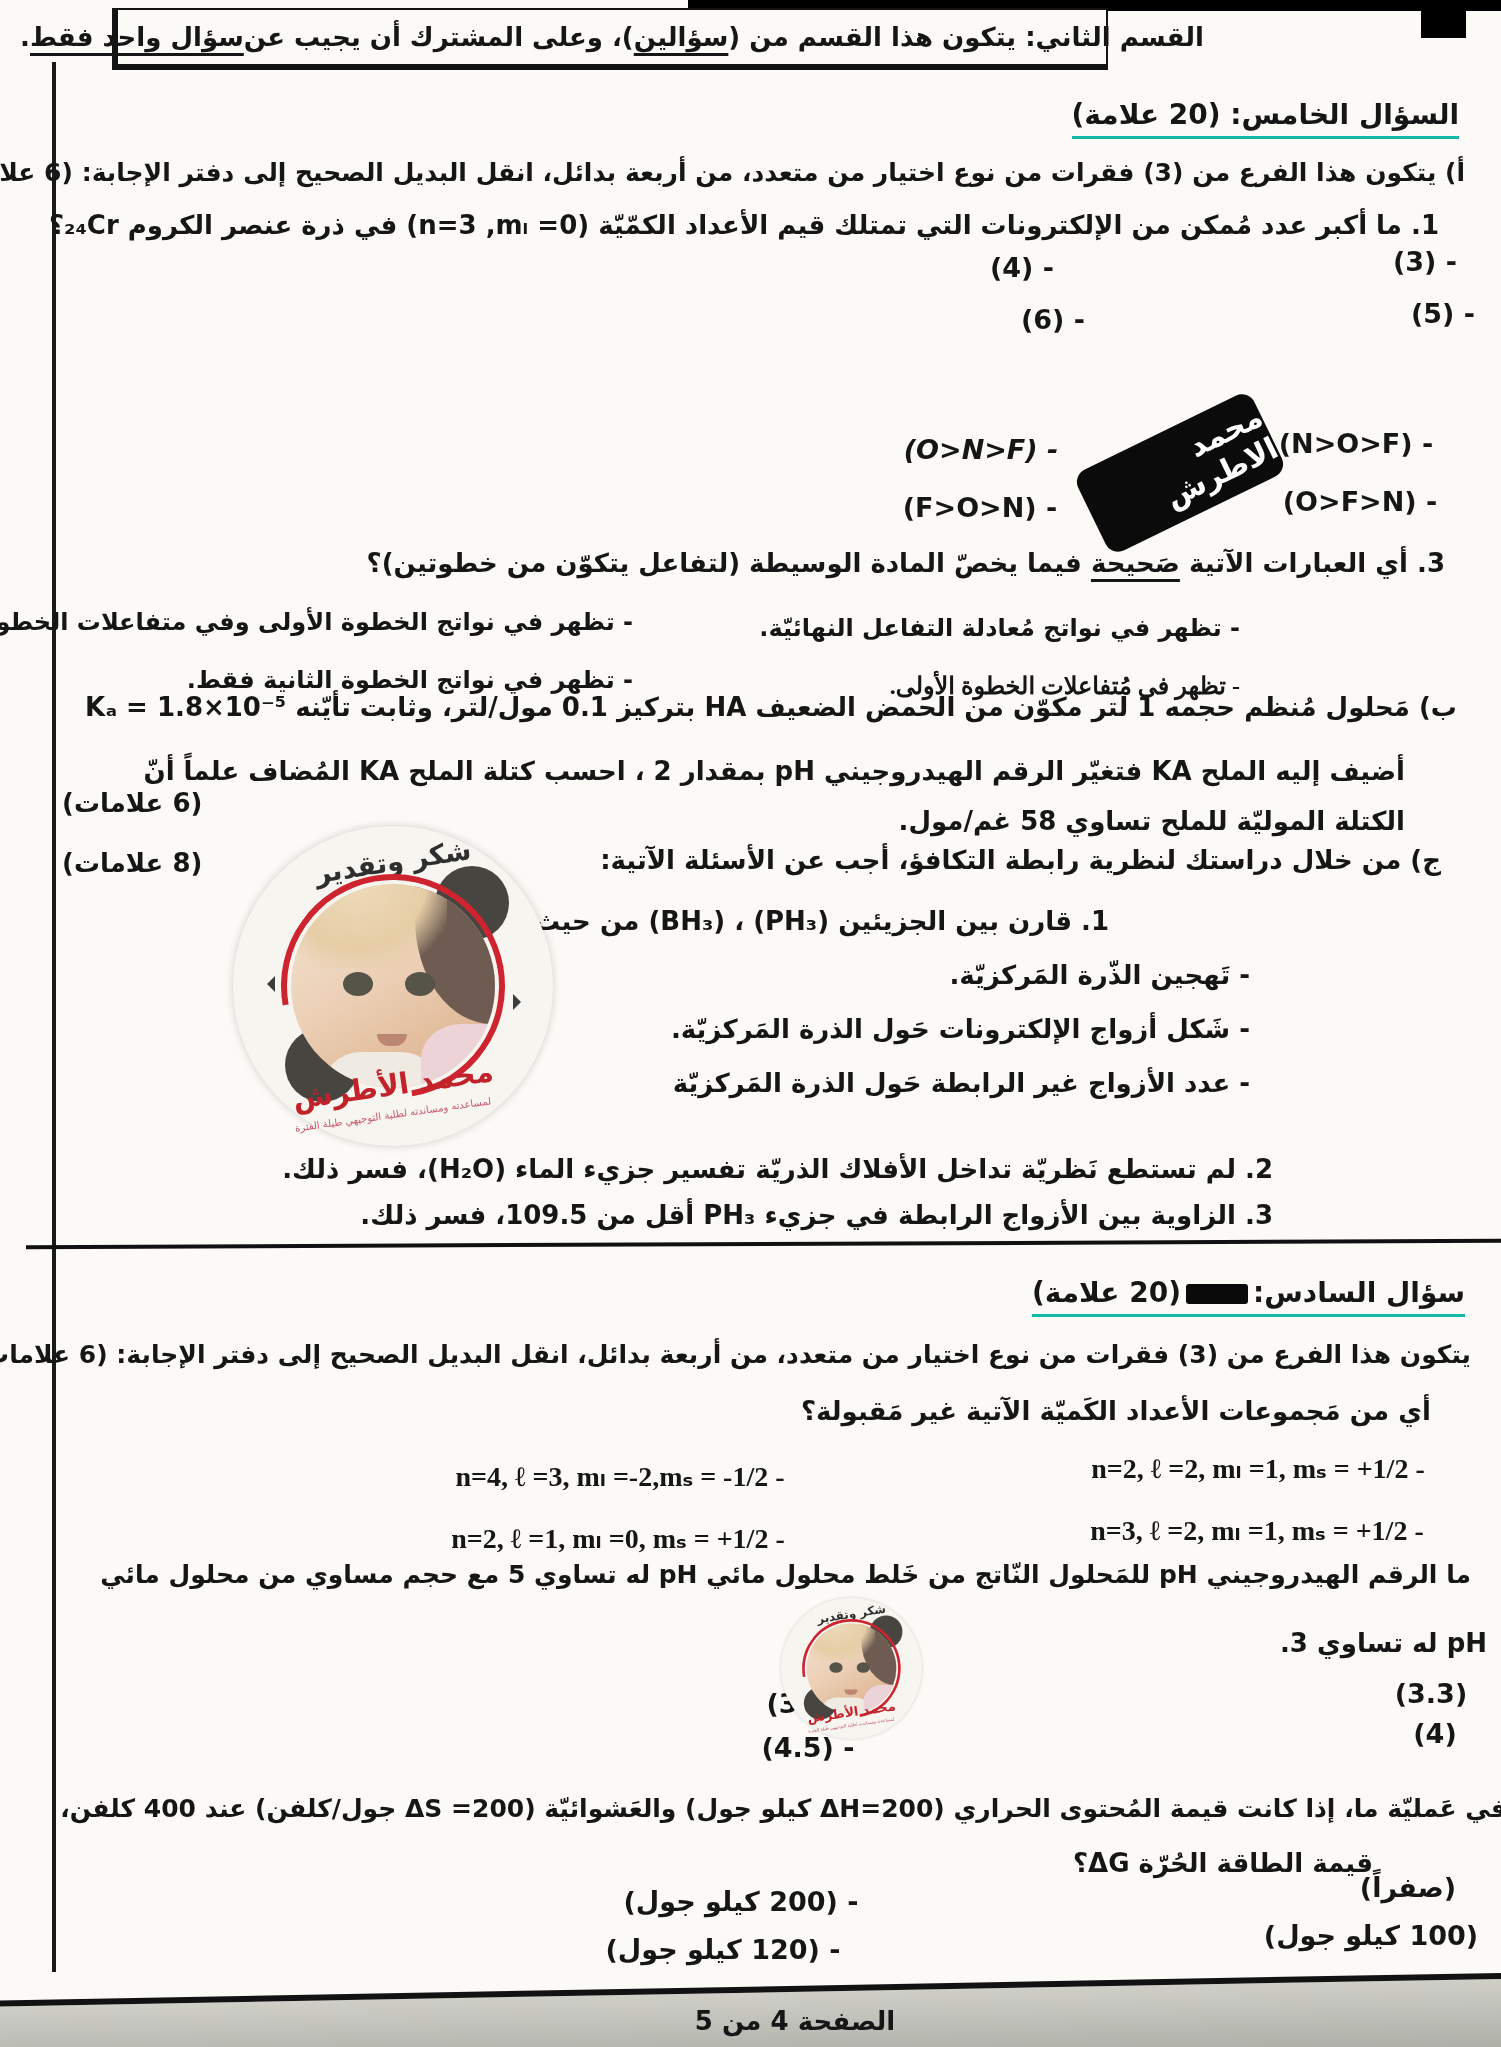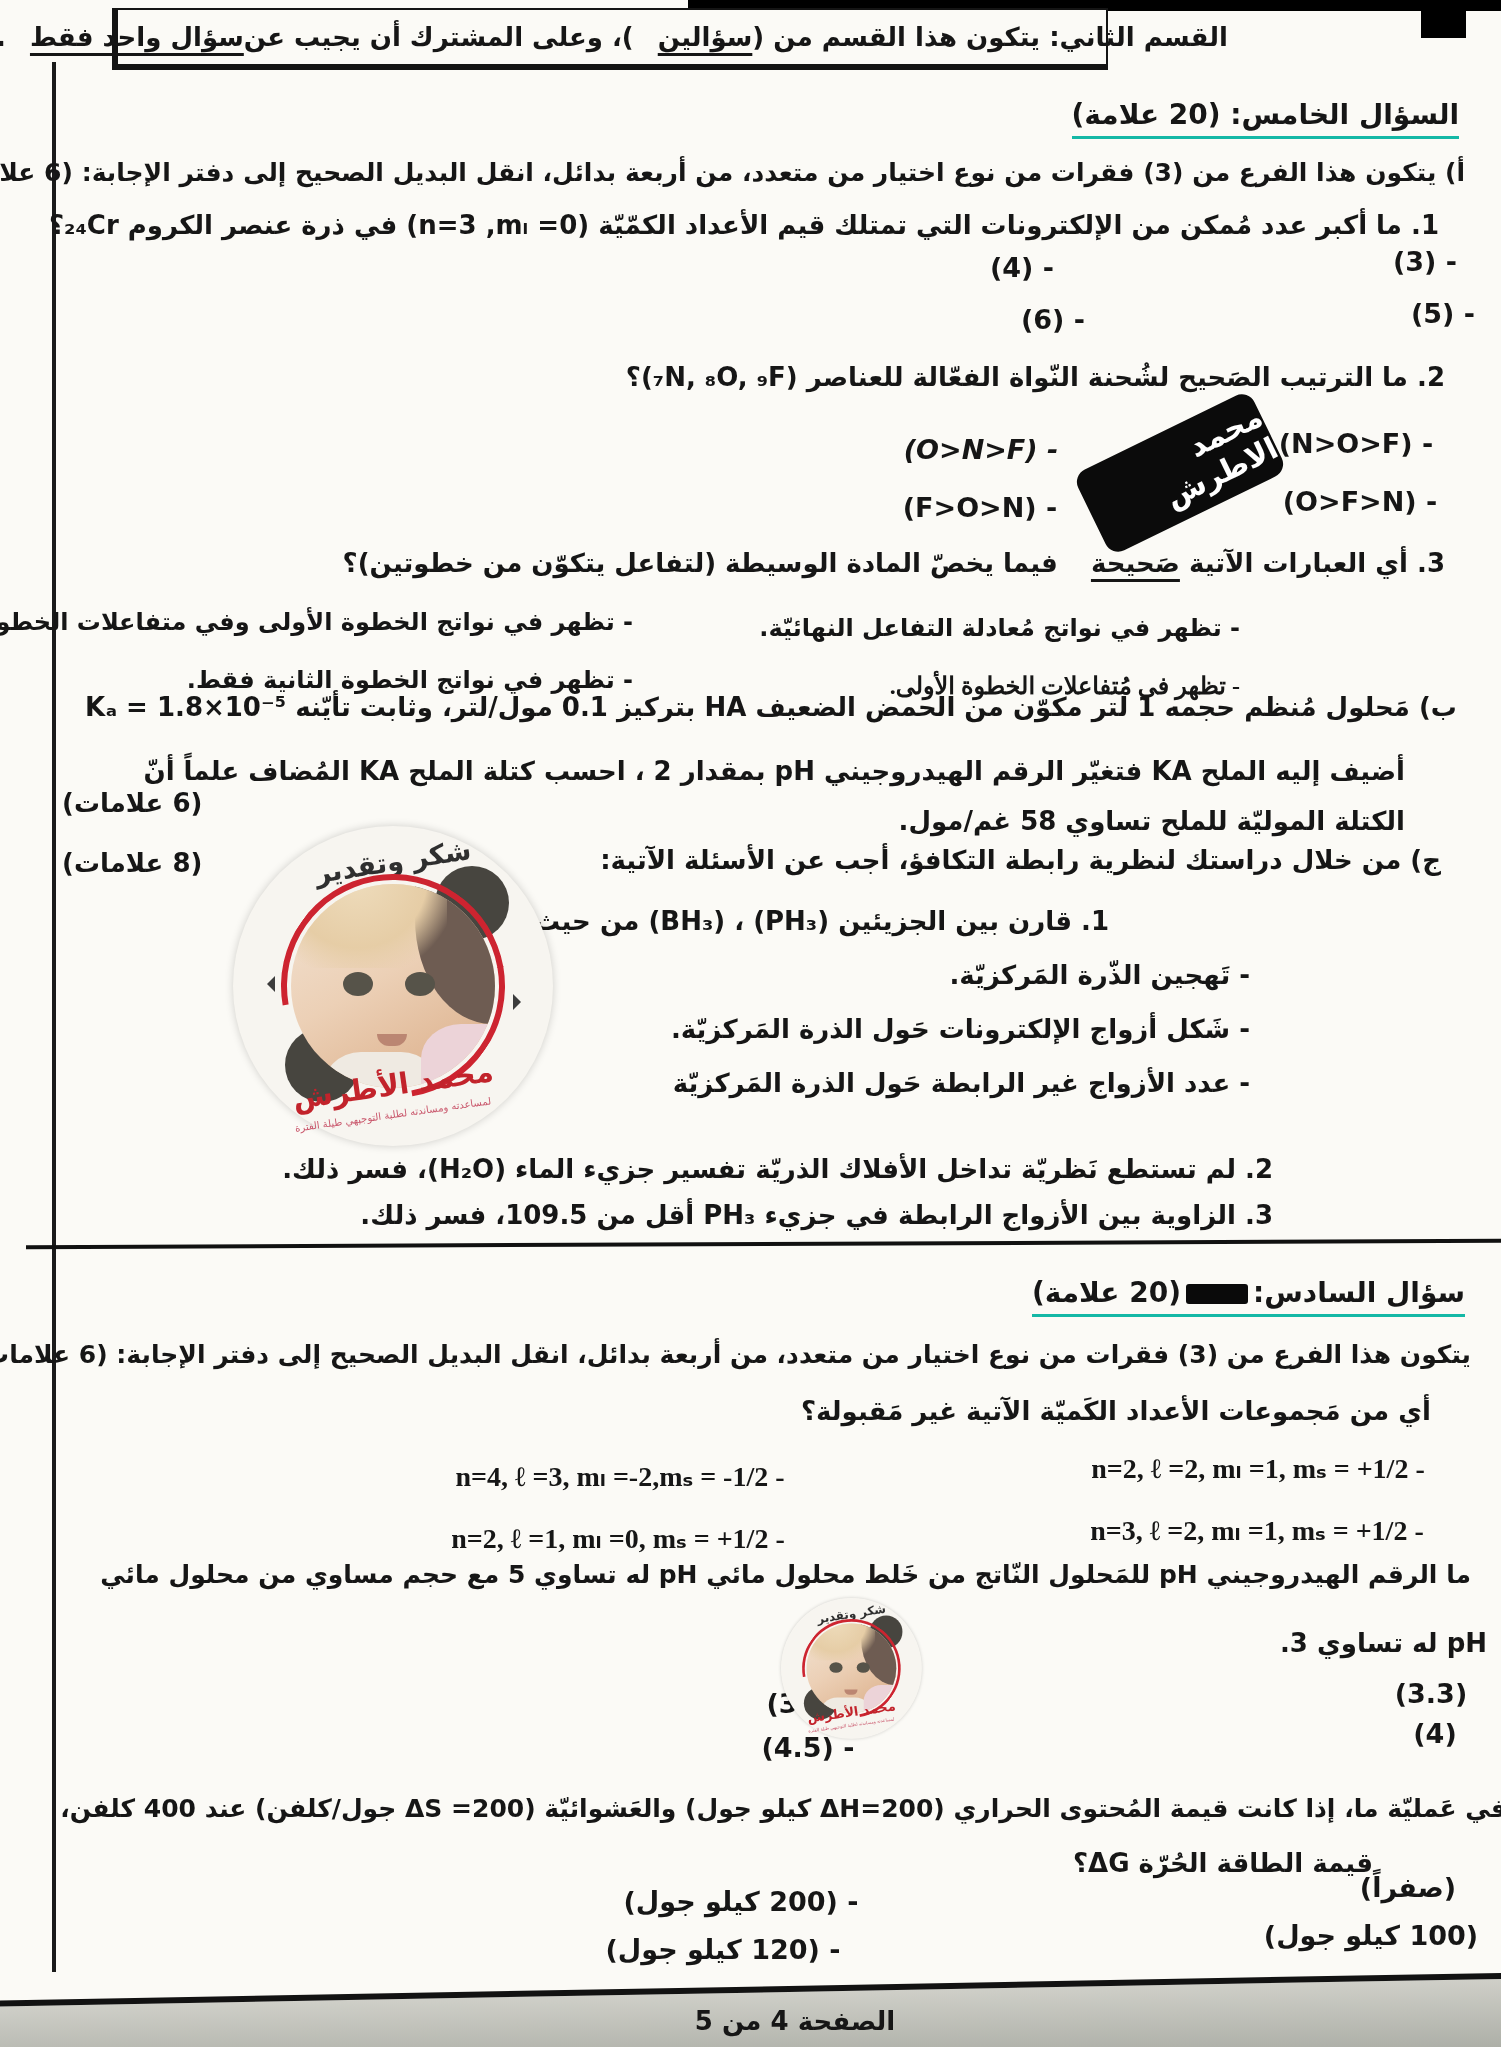--- a/index.html
+++ b/index.html
@@ -3,21 +3,21 @@
 <meta charset="utf-8">
 <style>
   html,body{margin:0;padding:0;background:#7f7f7c;}
   .page{position:relative;width:1501px;height:2047px;margin:0 auto;background:#fbfaf6;
         overflow:hidden;direction:rtl;font-family:"DejaVu Sans",sans-serif;color:#161616;}
   .L{position:absolute;font-weight:bold;white-space:nowrap;font-size:26px;}
   .fs25{font-size:25px;} .fs24{font-size:24px;} .fs28{font-size:28px;}
   .opt{position:absolute;transform:translateX(-50%);font-weight:bold;font-size:27px;
        white-space:nowrap;direction:rtl;}
   .qm{font-family:"Liberation Serif","DejaVu Sans",serif;font-size:28px;}
-  .ul{text-decoration:underline;text-decoration-thickness:3px;text-underline-offset:7px;margin-left:24px;}
+  .ul{text-decoration:underline;text-decoration-thickness:3px;text-underline-offset:7px;}
   .titleline{border-bottom:3px solid #14b8a6;padding-bottom:5px;}
   .hbox{position:absolute;left:112px;top:8px;width:988px;height:54px;border:2px solid #141414;
         border-left-width:6px;border-bottom-width:6px;display:flex;align-items:center;
         justify-content:center;font-weight:bold;font-size:26px;white-space:nowrap;background:#fbfaf6;}
   .scrib{display:inline-block;width:62px;height:20px;background:#0a0a0a;border-radius:3px;
          vertical-align:-2px;margin:0 5px;}
   .vline{position:absolute;left:52px;top:62px;width:4px;height:1910px;background:#1a1a1a;}
   .topbar{position:absolute;left:688px;top:0;width:813px;height:11px;background:#000;}
   .topcorner{position:absolute;left:1421px;top:0;width:45px;height:38px;background:#000;}
   .divider{position:absolute;left:26px;top:1242px;width:1475px;height:4px;background:#111;
@@ -78,21 +78,20 @@
   <div class="L fs28 titleline" style="right:42px;top:98px;">السؤال الخامس: (20 علامة)</div>
 
   <div class="L fs25" style="right:36px;top:158px;">أ) يتكون هذا الفرع من (3) فقرات من نوع اختيار من متعدد، من أربعة بدائل، انقل البديل الصحيح إلى دفتر الإجابة: (6 علامات)</div>
 
   <div class="L" style="right:62px;top:210px;">1. ما أكبر عدد مُمكن من الإلكترونات التي تمتلك قيم الأعداد الكمّيّة (n=3 ,mₗ =0) في ذرة عنصر الكروم ₂₄Cr؟</div>
   <div class="opt" style="left:1425px;top:246px;">- (3)</div>
   <div class="opt" style="left:1022px;top:252px;">- (4)</div>
   <div class="opt" style="left:1443px;top:298px;">- (5)</div>
   <div class="opt" style="left:1053px;top:304px;">- (6)</div>
 
-  <div class="L" style="right:56px;top:362px;">2. ما الترتيب الصَحيح لشُحنة النّواة الفعّالة للعناصر (₇N, ₈O, ₉F)؟</div>
   <div class="opt" style="left:1356px;top:428px;">- (N&gt;O&gt;F)</div>
   <div class="opt" style="left:981px;top:434px;font-style:italic;">- (O&gt;N&gt;F)</div>
   <div class="opt" style="left:1360px;top:486px;">- (O&gt;F&gt;N)</div>
   <div class="opt" style="left:980px;top:492px;">- (F&gt;O&gt;N)</div>
 
   <div class="stamp">
       <span>محمد الاطرش</span>
     </div>
 
   <div class="L" style="right:56px;top:548px;"><span>3. أي العبارات الآتية </span><span class="ul">صَحيحة</span><span> فيما يخصّ المادة الوسيطة (لتفاعل يتكوّن من خطوتين)؟</span></div>

